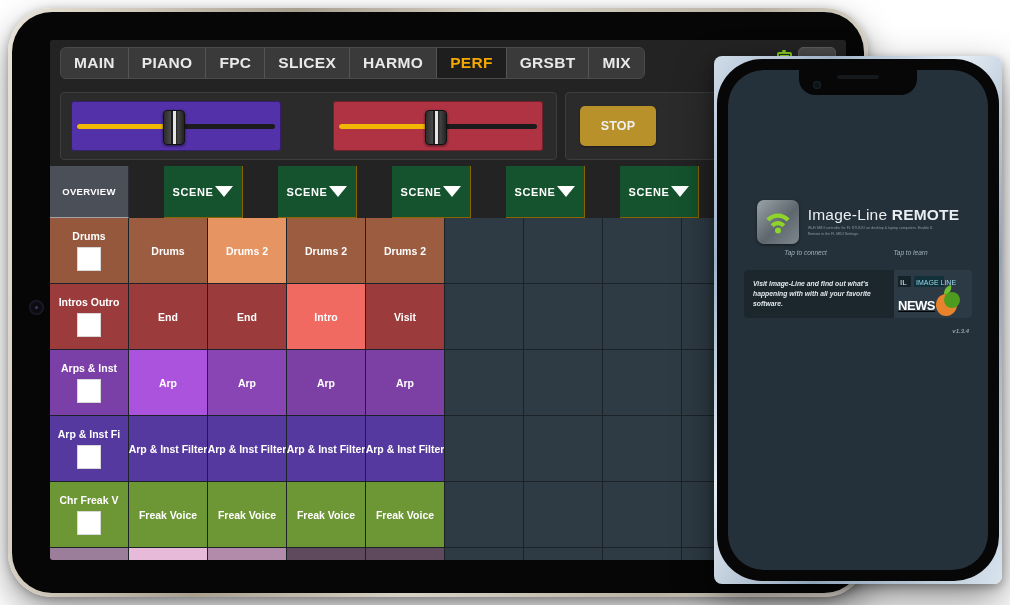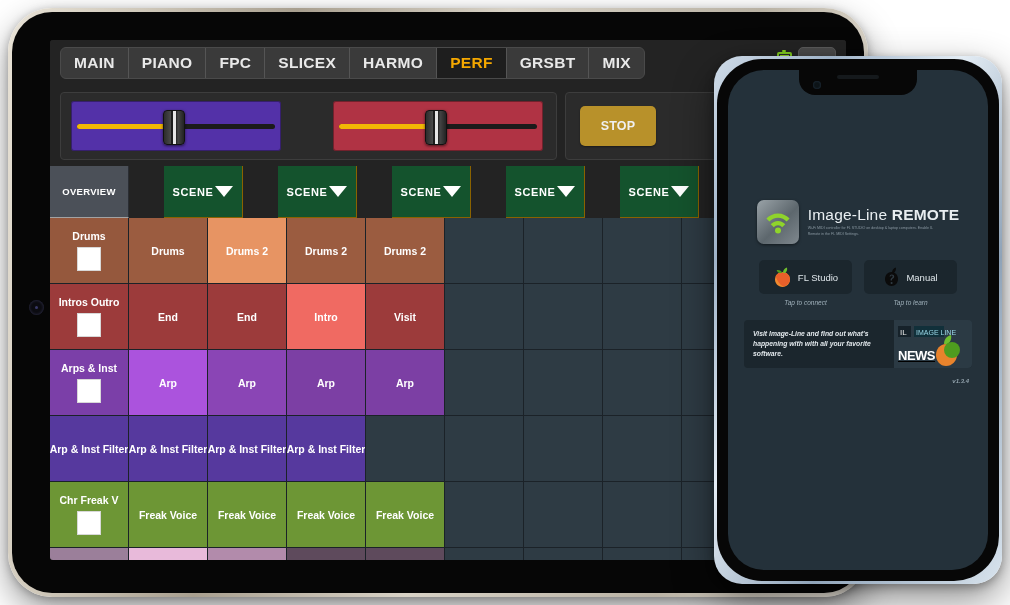--- a/index.html
+++ b/index.html
@@ -138,21 +138,21 @@
   .overviewhead{
     flex:0 0 79px;width:79px;box-sizing:border-box;background:#4b5058;
     border-right:1px solid #2a2d33;border-bottom:1px solid #a3a3a3;
     display:flex;align-items:center;justify-content:center;
     font-size:9.5px;font-weight:bold;color:#fff;letter-spacing:.3px;cursor:pointer;
   }
 
   
   .phone{
     position:absolute;left:714px;top:56px;width:288px;height:528px;
-    border-radius:28px;
+    border-radius:8px;
     background:linear-gradient(120deg,#cfdbe8 0%,#9fb3c8 20%,#e4edf5 42%,#8fa3b8 68%,#d9e4ee 100%);
     padding:4px;box-sizing:border-box;
     box-shadow:0 16px 40px rgba(0,0,0,.45), 0 3px 10px rgba(0,0,0,.3);
   }
   .phone-inner{
     position:absolute;inset:3px;border-radius:45px;background:#070707;box-sizing:border-box;
   }
   .phone-screen{
     position:absolute;left:11px;top:11px;right:11px;bottom:11px;
     border-radius:36px;background:#24313a;overflow:hidden;
@@ -340,20 +340,24 @@
                 <div class="cell" style="background: rgb(138, 69, 181);">Arp</div>
                 <div class="cell" style="background: rgb(124, 63, 164);">Arp</div>
                 <div class="cell" style="background: rgb(124, 63, 164);">Arp</div>
                 <div class="cell empty"></div>
                 <div class="cell empty"></div>
                 <div class="cell empty"></div>
                 <div class="cell empty"></div>
                 <div class="cell empty"></div>
               </div>
               <div class="grow">
+                <div class="rowhead" style="background: rgb(86, 57, 158);">
+                  <span>Arp &amp; Inst Fi</span>
+                  <span class="chk"></span>
+                </div>
                 <div class="cell" style="background: rgb(86, 57, 158);">Arp &amp; Inst Filter</div>
                 <div class="cell" style="background: rgb(86, 57, 158);">Arp &amp; Inst Filter</div>
                 <div class="cell" style="background: rgb(86, 57, 158);">Arp &amp; Inst Filter</div>
                 <div class="cell" style="background: rgb(86, 57, 158);">Arp &amp; Inst Filter</div>
                 <div class="cell empty"></div>
                 <div class="cell empty"></div>
                 <div class="cell empty"></div>
                 <div class="cell empty"></div>
                 <div class="cell empty"></div>
               </div>
@@ -407,43 +411,20 @@
                 <path d="M14 11c-2.9 0-5.5 1.3-7.3 3.3l3.1 3c1.1-1.2 2.6-2 4.2-2s3.1.8 4.2 2l3.1-3C19.5 12.3 16.9 11 14 11z" fill="#8fd42b"></path>
                 <circle cx="14" cy="20.4" r="3" fill="#8fd42b"></circle>
               </svg>
             </div>
             <div class="brandtext">
               <div class="brandtitle"><span class="light">Image-Line </span><b>REMOTE</b></div>
               <div class="brandsub">Wi-Fi MIDI controller for FL STUDIO on desktop &amp; laptop computers. Enable IL Remote in the FL MIDI Settings.</div>
             </div>
           </div>
 
-          <div class="tiles">
-            <div class="tile">
-              <span class="fl-fruit">
-                <svg width="19" height="21" viewBox="0 0 19 21">
-                  <path d="M9.5 5C13.5 5 17 8.2 17 12.6c0 4-3 7.4-7.5 7.4S2 16.6 2 12.6C2 8.2 5.5 5 9.5 5z" fill="#f08a2e"></path>
-                  <path d="M9.5 5c-3 0-5.6 1.8-6.8 4.4C4.2 14 6.8 17.6 10.4 19.6c3.9-.9 6.6-4 6.6-7 0-4.4-3.5-7.6-7.5-7.6z" fill="#e8602a"></path>
-                  <path d="M10 6C10 3 11.5 1 14 .4c.6 2.4-.4 4.6-2.2 5.6z" fill="#6fbe2e"></path>
-                  <path d="M9.4 6C8.3 3.6 6 2.6 3.6 3.2c.8 2.2 3 3.2 5 2.8z" fill="#4e9c1f"></path>
-                </svg>
-              </span>
-              <span class="tilelabel">FL Studio</span>
-            </div>
-            <div class="tile">
-              <span class="q-fruit">
-                <svg width="17" height="21" viewBox="0 0 17 21">
-                  <path d="M8.5 5C12.2 5 15 8 15 12c0 3.8-2.8 7-6.5 7S2 15.8 2 12c0-4 2.8-7 6.5-7z" fill="#0b0b0b"></path>
-                  <path d="M9 6C9 3.2 10.4 1.2 12.8.6 13.4 2.8 12.4 4.9 10.7 6z" fill="#0b0b0b"></path>
-                  <path d="M6.5 9.5c.2-1.3 1.1-2.1 2.4-2.1 1.3 0 2.3.8 2.3 2 0 1-.5 1.5-1.3 2.1-.7.5-1 .9-1 1.7v.4H7.6v-.6c0-1.1.4-1.7 1.2-2.3.6-.4.9-.8.9-1.3 0-.6-.4-.9-1-.9s-1 .3-1.1 1zM8.6 17c-.6 0-1-.4-1-1s.4-1 1-1 1 .4 1 1-.4 1-1 1z" fill="#2f3a42"></path>
-                </svg>
-              </span>
-              <span class="tilelabel">Manual</span>
-            </div>
-          </div>
 
           <div class="tipsrow">
             <div class="tip">Tap to connect</div>
             <div class="tip">Tap to learn</div>
           </div>
 
           <div class="newsbox">
             <div class="newstext">Visit Image-Line and find out what's happening with with all your favorite software.</div>
             <div class="newslogo">
               <svg width="78" height="48" viewBox="0 0 78 48" style="position:absolute;inset:0">

